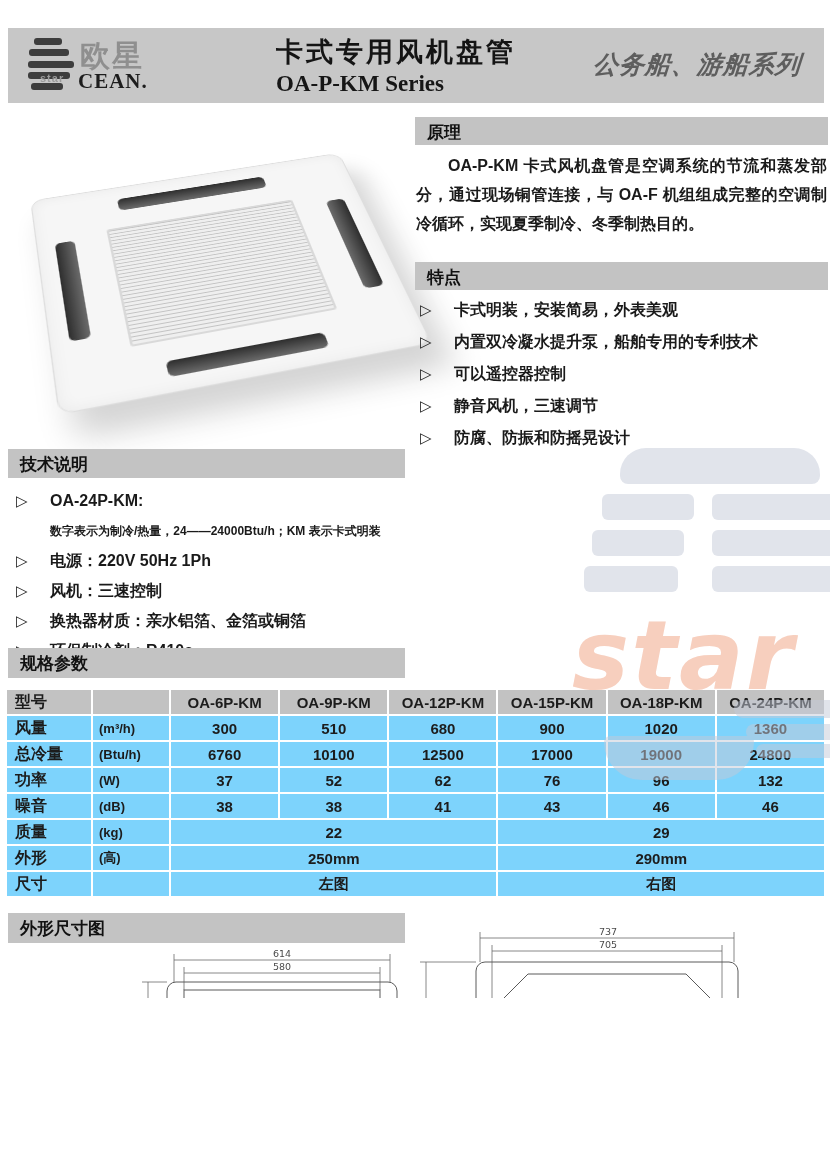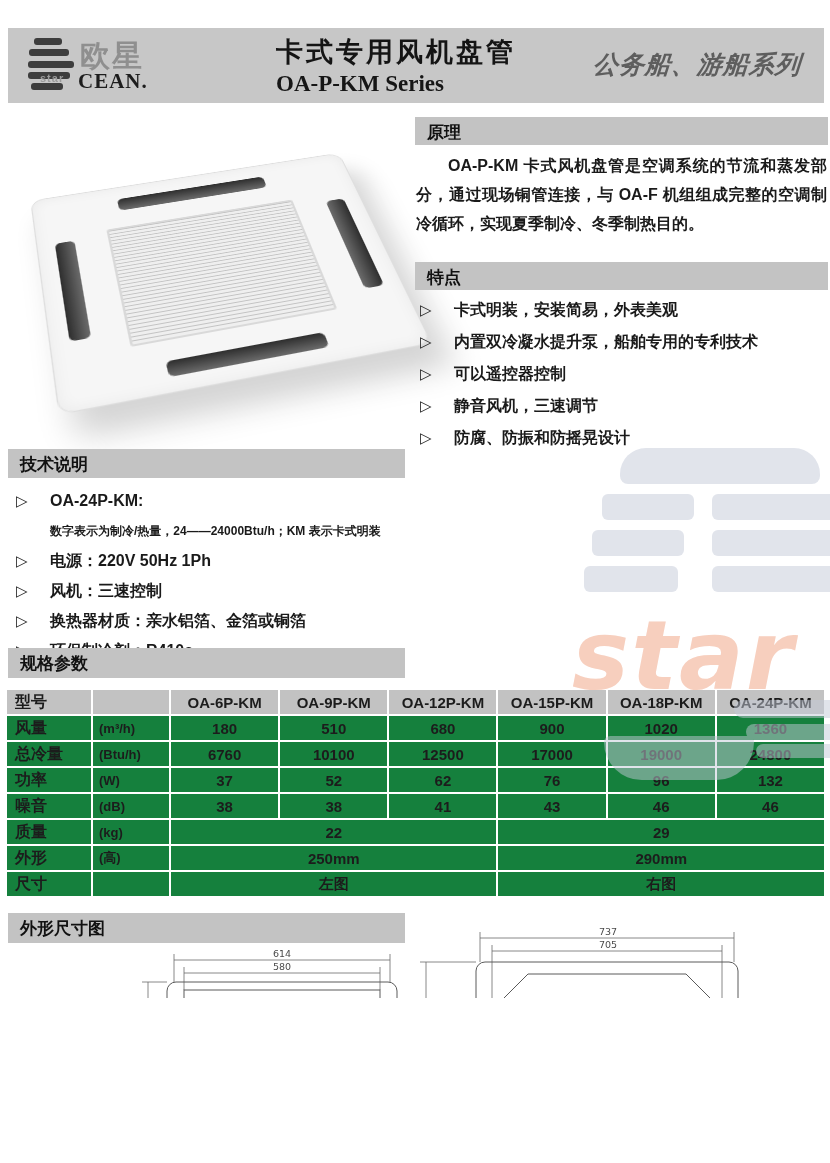--- a/index.html
+++ b/index.html
@@ -58,21 +58,21 @@
   .tech-item{display:flex;font-size:16px;font-weight:700;line-height:30px;}
   .tech-sub{padding-left:34px;font-size:12px;font-weight:700;line-height:30px;}
   
   .watermark{position:absolute;left:584px;top:448px;width:260px;height:345px;opacity:0.5;pointer-events:none;z-index:5;}
   .wm-bar{position:absolute;background:#c3c9d8;border-radius:6px;}
   .wm-star{position:absolute;left:-12px;top:152px;font-size:96px;font-weight:800;font-style:italic;
            color:#ef9f7e;letter-spacing:2px;font-family:"DejaVu Sans",sans-serif;}
   
   .specs-table{position:absolute;left:5px;top:688px;border-collapse:separate;border-spacing:2.5px;
                table-layout:fixed;width:821px;}
-  .specs-table td{background:#15803d;height:22px;font-size:15px;font-weight:700;color:#1c1c1c;
+  .specs-table td{background:#7dd3fc;height:22px;font-size:15px;font-weight:700;color:#1c1c1c;
                   text-align:center;padding:1px 2px;overflow:hidden;}
   .specs-table td.lbl{text-align:left;padding-left:8px;font-size:16px;}
   .specs-table td.unit{text-align:left;padding-left:6px;font-size:13px;}
   .specs-table tr.models td{background:#c2c2c2;}
   
   .drawL{position:absolute;left:132px;top:946px;}
   .drawR{position:absolute;left:408px;top:924px;}
   svg .ln{stroke:#5a5a5a;stroke-width:1;fill:none;}
   svg .thin{stroke:#6a6a6a;stroke-width:0.8;fill:none;}
   svg text{font-family:"DejaVu Sans",sans-serif;font-size:9.5px;fill:#4a4a4a;font-weight:400;}
@@ -183,21 +183,21 @@
       <td>OA-6P-KM</td>
       <td>OA-9P-KM</td>
       <td>OA-12P-KM</td>
       <td>OA-15P-KM</td>
       <td>OA-18P-KM</td>
       <td>OA-24P-KM</td>
     </tr>
     <tr>
       <td class="lbl">风量</td>
       <td class="unit">(m³/h)</td>
-      <td>180</td>
+      <td>300</td>
       <td>510</td>
       <td>680</td>
       <td>900</td>
       <td>1020</td>
       <td>1360</td>
     </tr>
     <tr>
       <td class="lbl">总冷量</td>
       <td class="unit">(Btu/h)</td>
       <td>6760</td>

